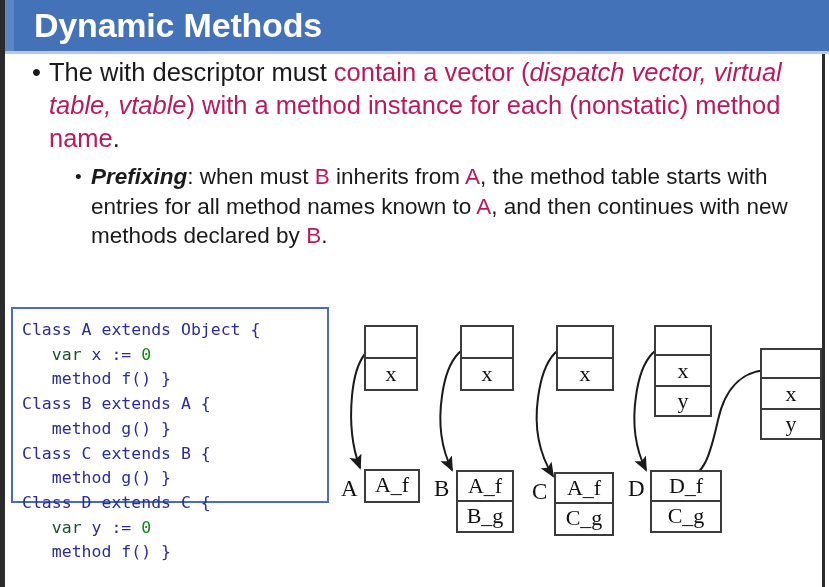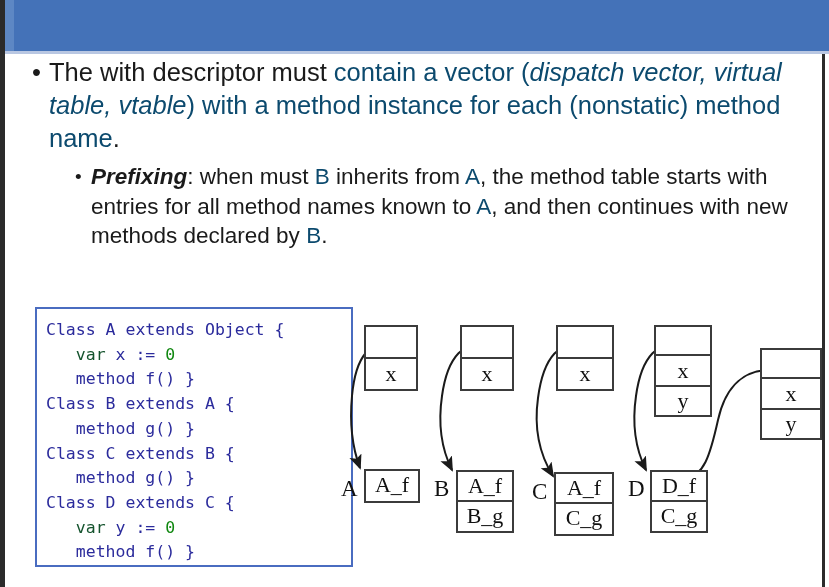--- a/index.html
+++ b/index.html
@@ -90,33 +90,32 @@
     color: #1a1a1a;
     width: 720px;
   }
   .bullet-l2 .dot {
     position: absolute;
     left: 70px;
     top: 0px;
     font-size: 19px;
     line-height: 29.5px;
   }
-  .blue   { color: #0c4a6e; }
+  .blue   { color: #be185d; }
   .ital   { font-style: italic; }
   .bold   { font-weight: bold; font-style: italic; }
 
   
   .code-panel {
     position: absolute;
     left: 11px; top: 307px;
-    width: 318px; height: 260px;
+    width: 318px; height: 196px;
     border: 2px solid #4a6cc0;
     background: #ffffff;
     box-sizing: border-box;
-    margin-left: 24px;
   }
   .code-panel pre {
     margin: 0;
     padding: 9px 0 0 9px;
     font-family: "DejaVu Sans Mono", monospace;
     font-size: 16.5px;
     line-height: 24.7px;
     color: #2b2b9c;
     white-space: pre;
   }
@@ -161,20 +160,21 @@
 <body>
 
 <div id="slide">
 
   <div class="edge-left"></div>
   <div class="edge-right"></div>
 
   <div class="title-bar"></div>
   <div class="title-bar-accent"></div>
   <div class="title-underline"></div>
+  <div class="title-text">Dynamic Methods</div>
 
   <div class="body-area">
 
     <div class="bullet-l1">
       <span class="dot">•</span><span>The with descriptor must </span><span class="blue">contain a vector (</span><span class="blue ital">dispatch vector, virtual table, vtable</span><span class="blue">) with a method instance for each (nonstatic) method name</span><span>.</span>
     </div>
 
     <div class="bullet-l2">
       <span class="dot">•</span><span class="bold">Prefixing</span><span>: when must </span><span class="blue">B</span><span> inherits from </span><span class="blue">A</span><span>, the method table starts with entries for all method names known to </span><span class="blue">A</span><span>, and then continues with new methods declared by </span><span class="blue">B</span><span>.</span>
     </div>
@@ -252,20 +252,20 @@
       <div class="dcell" style="height:29px;line-height:27px;">B_g</div>
     </div>
 
     <span class="dlabel" style="left:196px; top:177px;">C</span>
     <div class="dbox" style="left:218px; top:172px; width:60px; height:64px;">
       <div class="dcell" style="height:30px;line-height:28px;">A_f</div>
       <div class="dcell" style="height:30px;line-height:28px;">C_g</div>
     </div>
 
     <span class="dlabel" style="left:292px; top:174px;">D</span>
-    <div class="dbox" style="left:314px; top:170px; width:58px; height:63px;">
+    <div class="dbox" style="left:314px; top:170px; width:72px; height:63px;">
       <div class="dcell" style="height:30px;line-height:28px;">D_f</div>
       <div class="dcell" style="height:29px;line-height:27px;">C_g</div>
     </div>
 
   </div>
 
 </div>
 
 </body></html>

